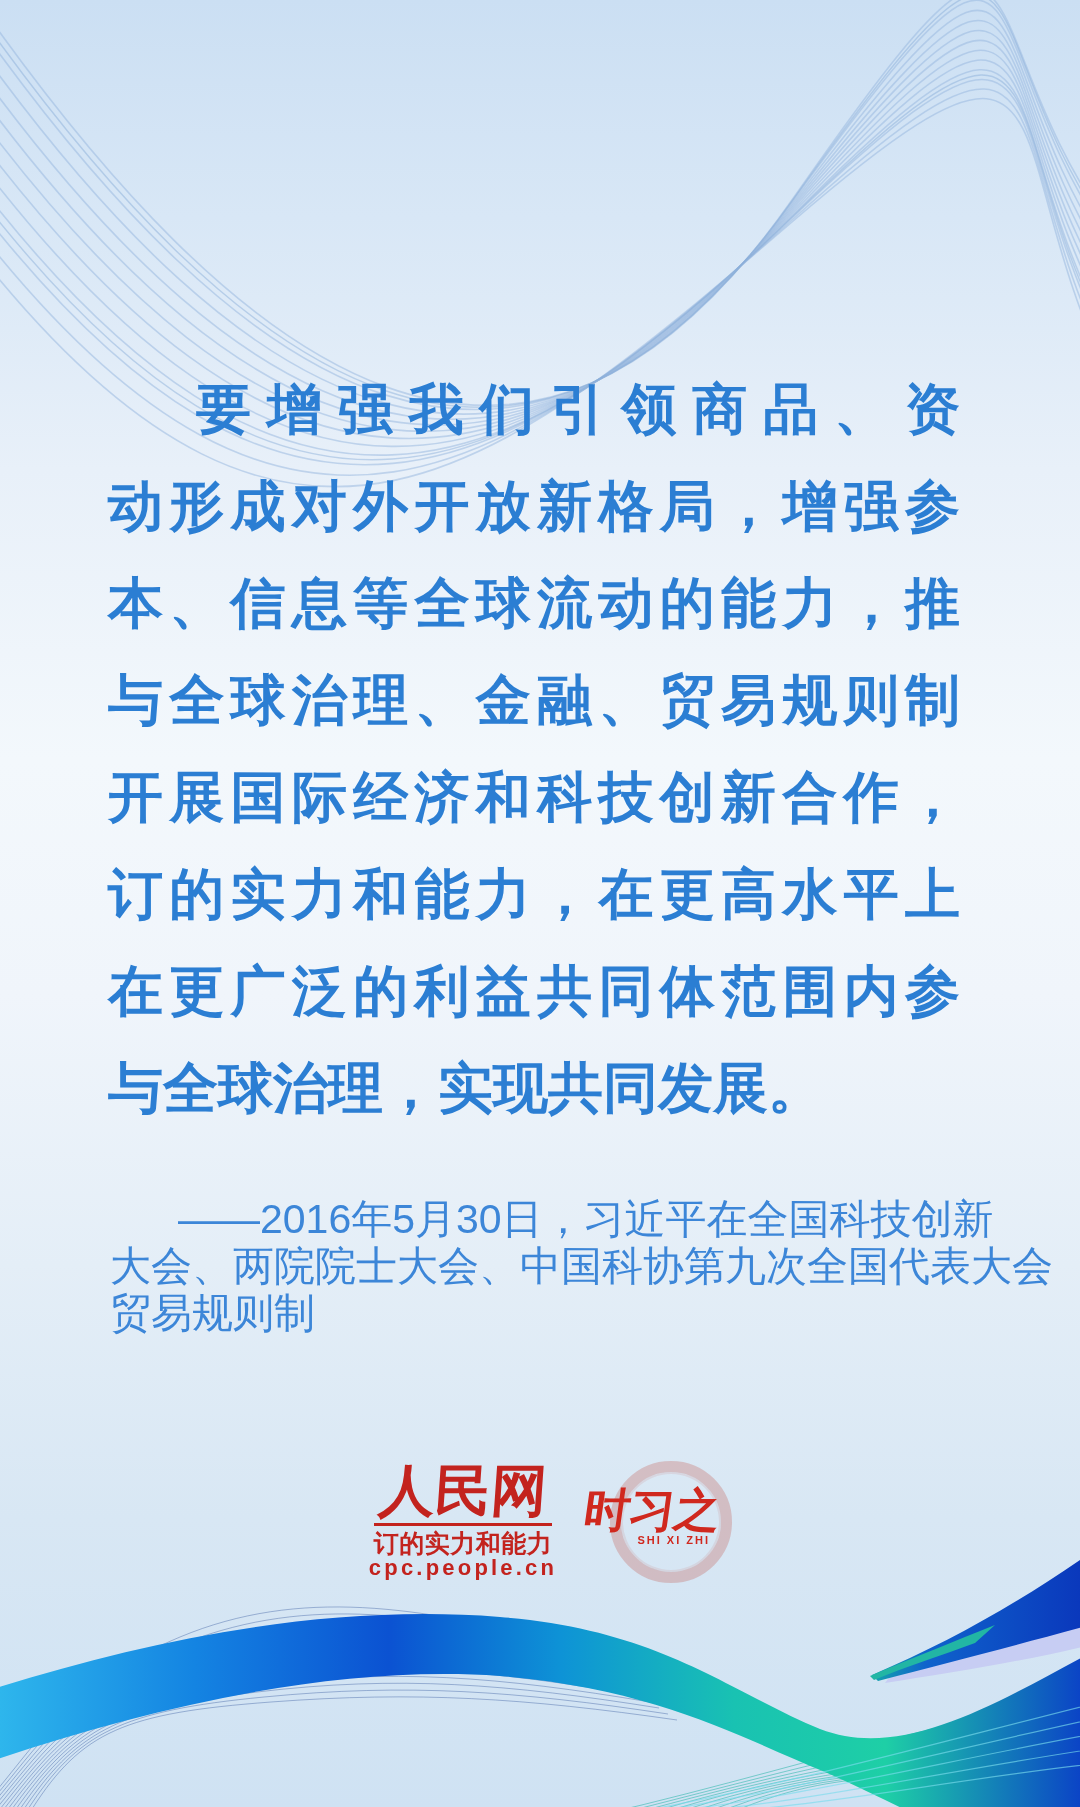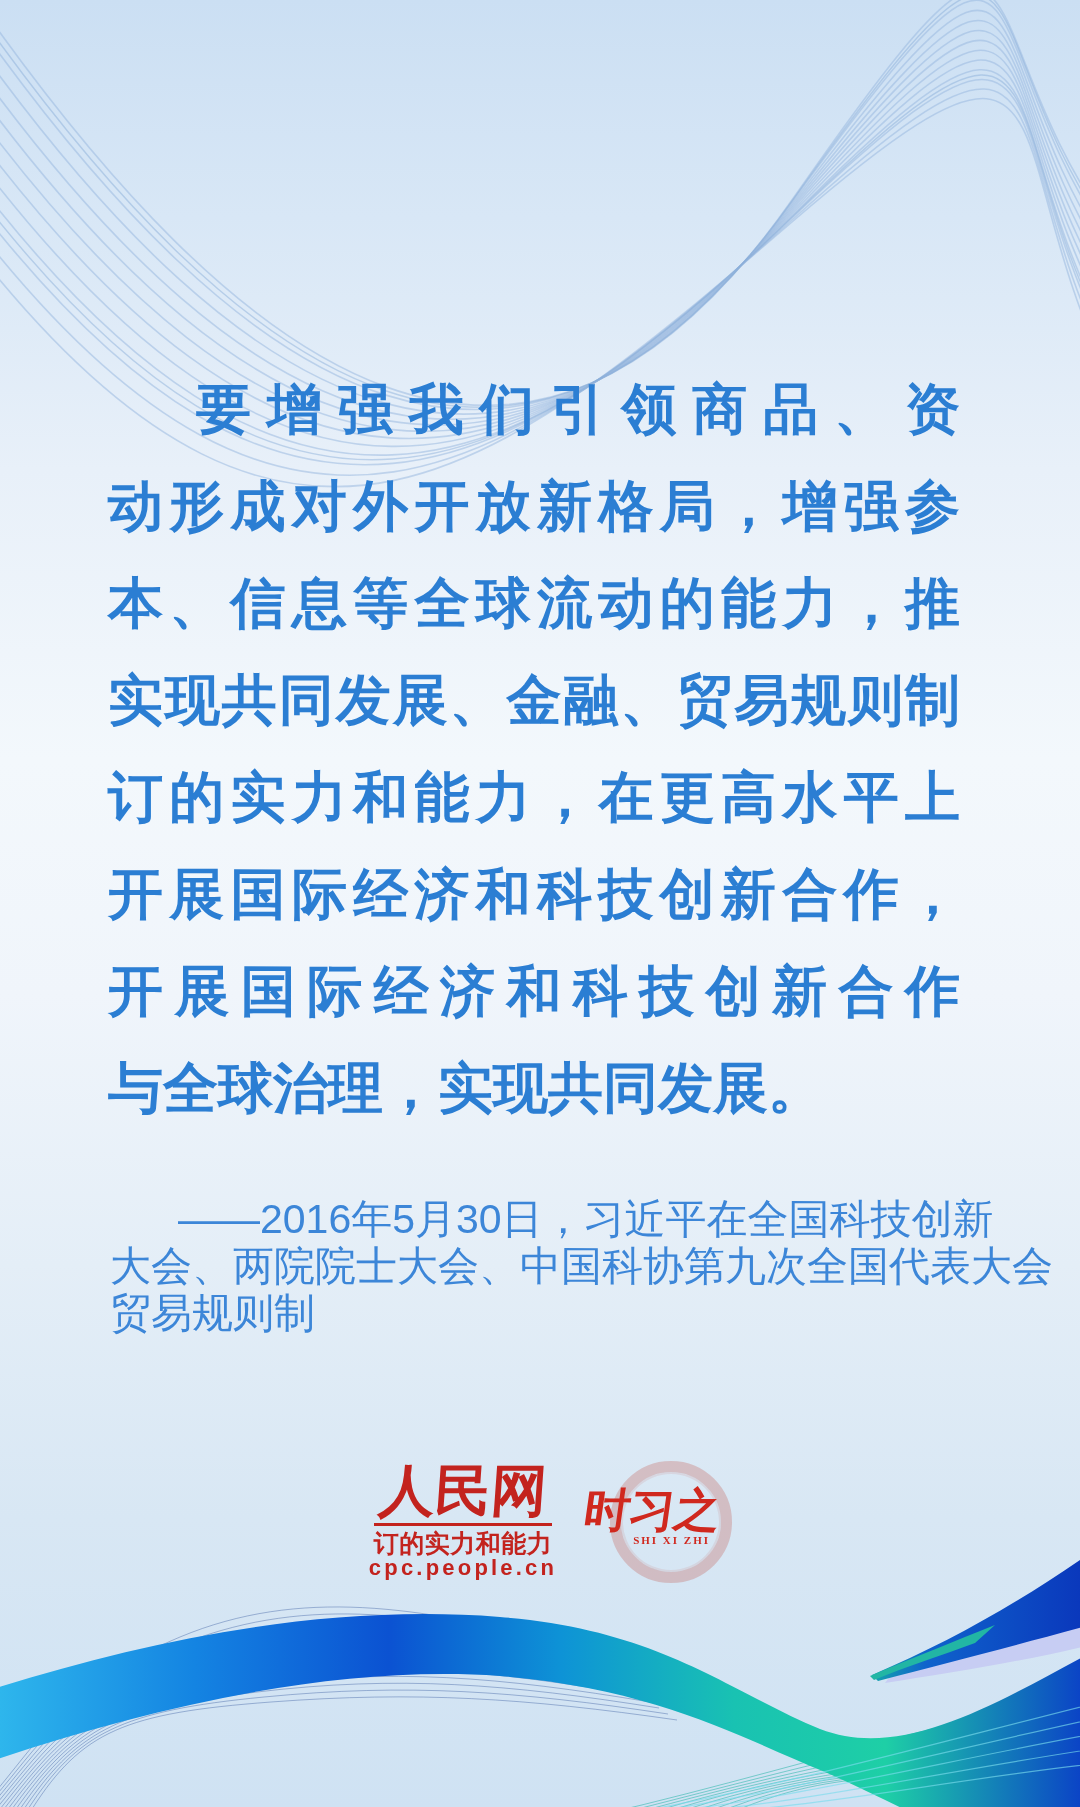--- a/index.html
+++ b/index.html
@@ -68,21 +68,21 @@
   }
   .sxz-title{
     position:absolute;left:-6px;top:38px;width:160px;
     font-size:46px;line-height:48px;font-weight:900;
     letter-spacing:-1px;
     transform:skewX(-8deg);
     text-align:center;
   }
   .sxz-sub{
     position:absolute;right:24px;top:86px;
-    font-size:11px;font-weight:700;letter-spacing:2px;font-family:Liberation Serif, serif;
+    font-size:11px;font-weight:700;letter-spacing:2px;
   }
 </style>
 </head>
 <body>
 
 <div id="poster">
 
   <svg id="topWaves" class="deco" width="1080" height="660" viewBox="0 0 1080 660">
     <g fill="none" stroke="#9ab9e0" stroke-width="1.6" stroke-opacity="0.55">
       <path d="M -44,-30 C 250,400 530,575 792,200 S 958,26 1115,235"></path>
@@ -101,24 +101,24 @@
     <g fill="none" stroke="#86abd8" stroke-width="1.4" stroke-opacity="0.45">
       <path d="M -42,-16 C 252,411 528,570 792,201 S 960,31 1115,242"></path>
       <path d="M -18,200 C 284,587 504,498 792,217 S 984,120 1115,354"></path>
     </g>
   </svg>
 
   <div class="quote">
     <div class="qline first">要增强我们引领商品、资</div>
     <div class="qline">动形成对外开放新格局，增强参</div>
     <div class="qline">本、信息等全球流动的能力，推</div>
-    <div class="qline">实现共同发展、金融、贸易规则制</div>
+    <div class="qline">与全球治理、金融、贸易规则制</div>
+    <div class="qline">开展国际经济和科技创新合作，</div>
     <div class="qline">订的实力和能力，在更高水平上</div>
-    <div class="qline">开展国际经济和科技创新合作，</div>
-    <div class="qline">开展国际经济和科技创新合作</div>
+    <div class="qline">在更广泛的利益共同体范围内参</div>
     <div class="qline last">与全球治理，实现共同发展。</div>
   </div>
 
   <div class="attr">
     <div class="aline first">——2016年5月30日，习近平在全国科技创新</div>
     <div class="aline">大会、两院院士大会、中国科协第九次全国代表大会</div>
     <div class="aline">贸易规则制</div>
   </div>
 
   <div class="pd-logo">

